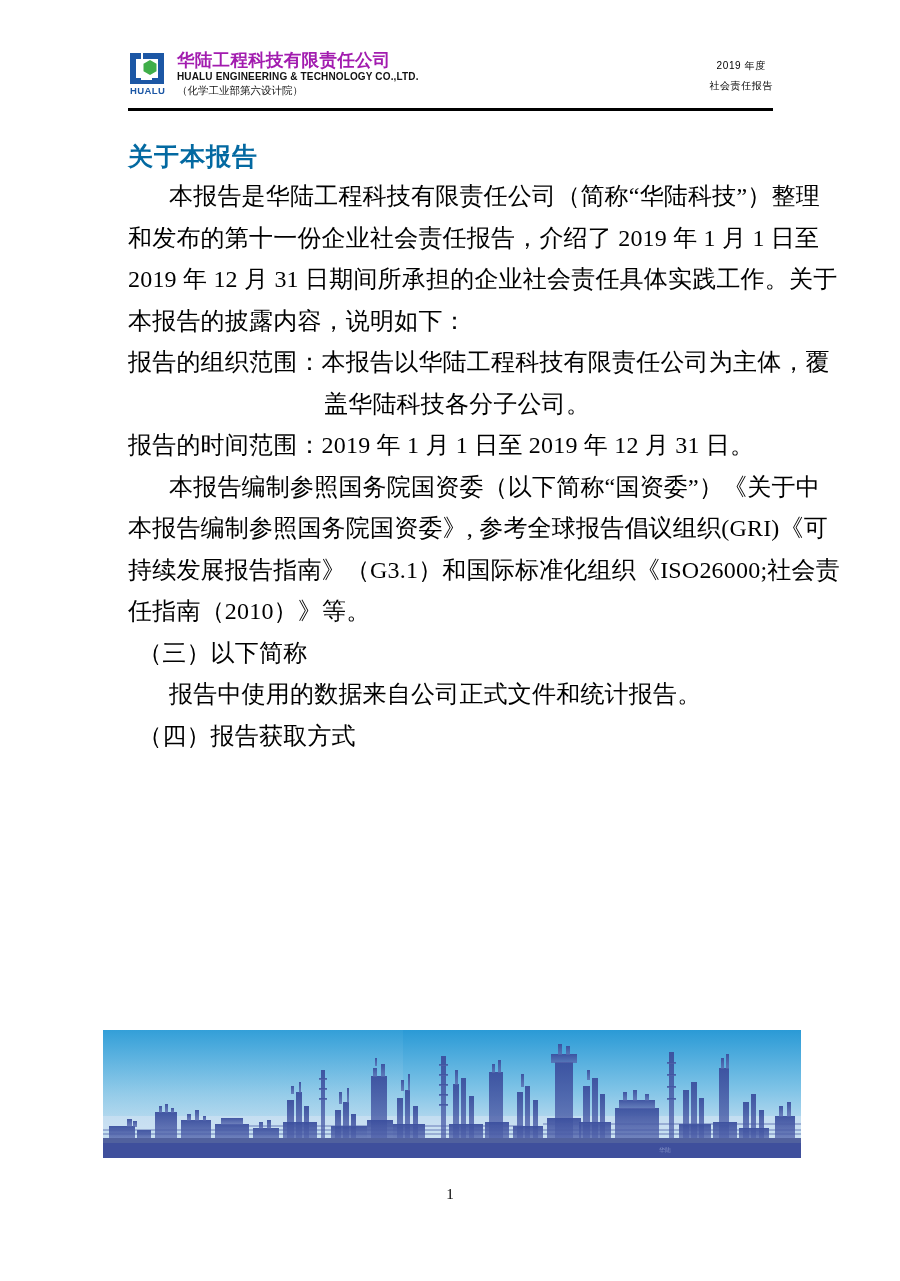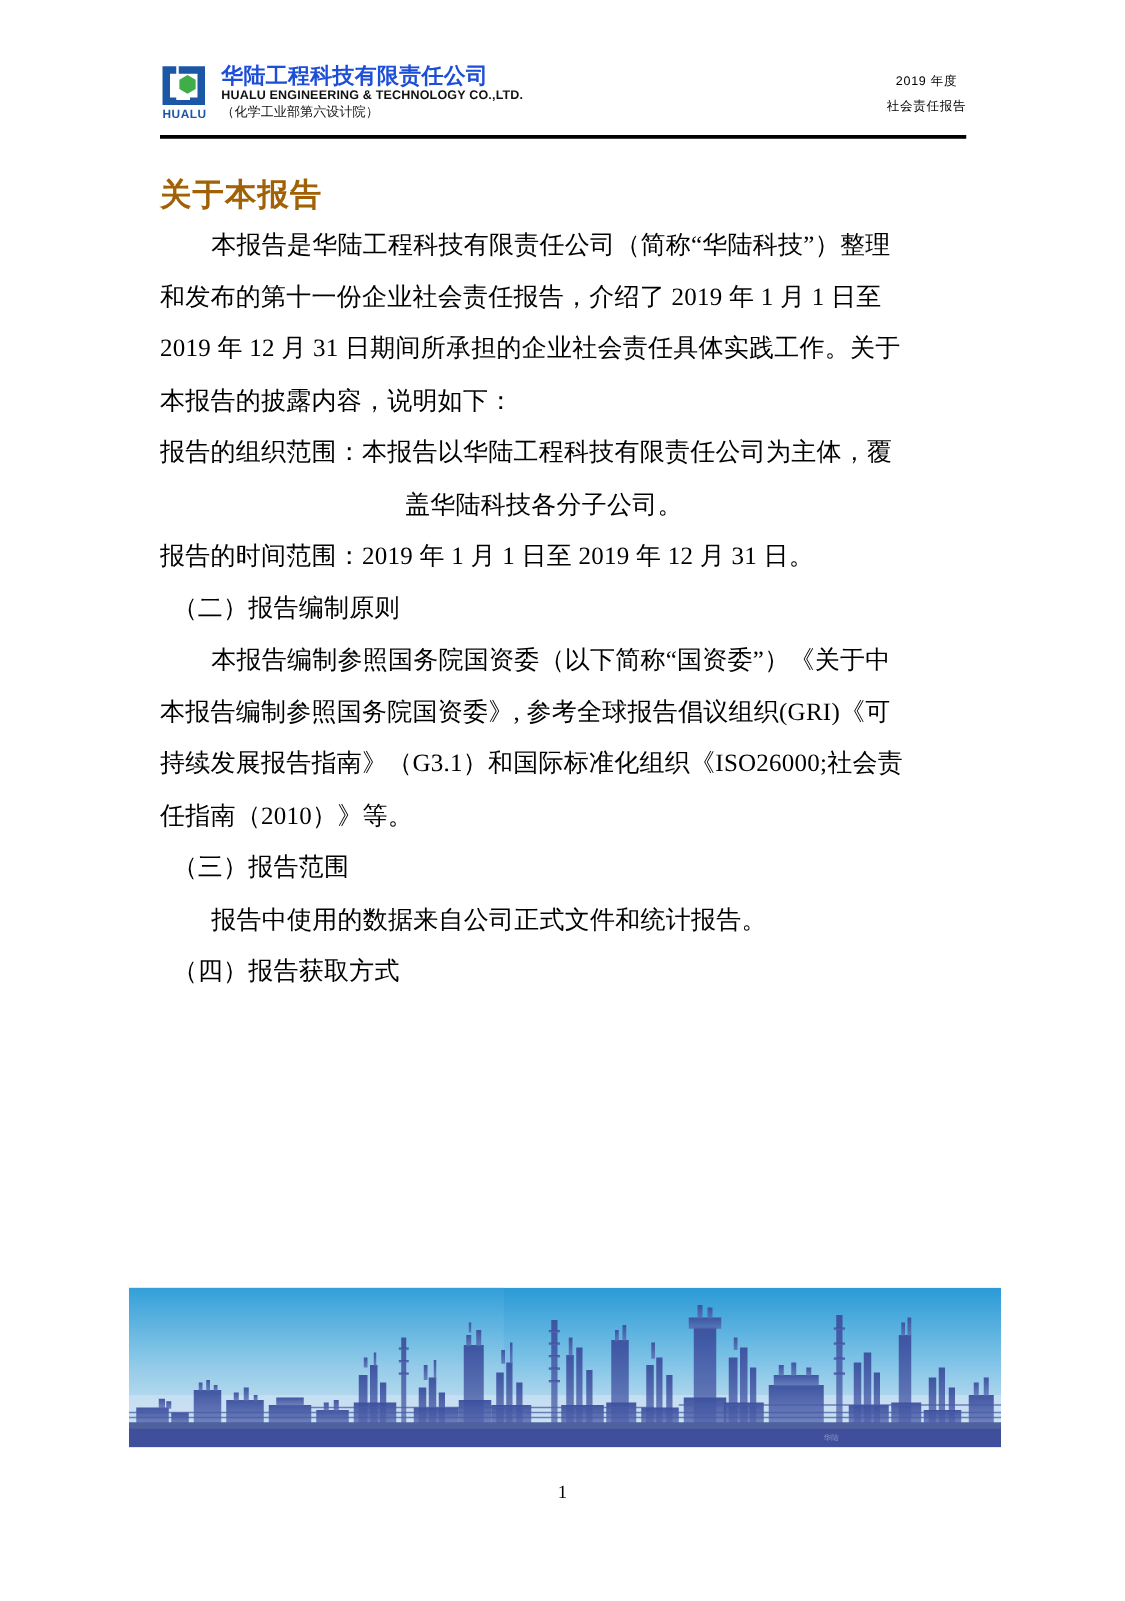--- a/index.html
+++ b/index.html
@@ -49,21 +49,21 @@
     flex-direction: column;
     justify-content: flex-start;
     padding-top: 1px;
   }
   .brand-cn {
     font-family: "Liberation Sans", "DejaVu Sans", sans-serif;
     font-weight: bold;
     font-size: 17.5px;
     line-height: 19px;
     letter-spacing: 0.3px;
-    color: #1d4ed8;
+    color: #a21caf;
     white-space: nowrap;
   }
   .brand-en {
     font-family: "Liberation Sans", "DejaVu Sans", sans-serif;
     font-weight: bold;
     font-size: 10px;
     line-height: 11px;
     letter-spacing: 0.15px;
     color: #111111;
     white-space: nowrap;
@@ -99,33 +99,33 @@
   
   .section-title {
     position: absolute;
     left: 128px;
     top: 122px;
     font-family: "Liberation Sans", "DejaVu Sans", sans-serif;
     font-weight: bold;
     font-size: 25px;
     line-height: 34px;
     letter-spacing: 1px;
-    color: #a16207;
+    color: #0369a1;
   }
 
   
   .body-area {
     position: absolute;
     left: 128px;
     top: 176px;
     width: 648px;
   }
   .para {
     font-family: "Liberation Serif", "DejaVu Serif", serif;
-    font-size: 20px;
+    font-size: 24px;
     line-height: 41.5px;
     color: #000000;
     text-align: justify;
     text-justify: inter-ideograph;
     letter-spacing: 0.2px;
     margin: 0;
   }
   .line {
     display: block;
     white-space: nowrap;
@@ -210,33 +210,30 @@
     <p class="para">
       <span class="line">报告的组织范围：本报告以华陆工程科技有限责任公司为主体，覆</span>
       <span class="line center-ish">盖华陆科技各分子公司。</span>
     </p>
 
     <p class="para">
       <span class="line">报告的时间范围：2019 年 1 月 1 日至 2019 年 12 月 31 日。</span>
     </p>
 
 
-    <p class="para">
-      <span class="line" style="padding-left:10px">（二）报告编制原则</span>
-    </p>
 
     <p class="para">
       <span class="line" style="padding-left:41px">本报告编制参照国务院国资委（以下简称“国资委”）《关于中</span>
       <span class="line">本报告编制参照国务院国资委》, 参考全球报告倡议组织(GRI)《可</span>
       <span class="line">持续发展报告指南》（G3.1）和国际标准化组织《ISO26000;社会责</span>
       <span class="line">任指南（2010）》等。</span>
     </p>
 
     <p class="para">
-      <span class="line" style="padding-left:10px">（三）报告范围</span>
+      <span class="line" style="padding-left:10px">（三）以下简称</span>
     </p>
 
     <p class="para">
       <span class="line" style="padding-left:41px">报告中使用的数据来自公司正式文件和统计报告。</span>
     </p>
 
     <p class="para">
       <span class="line" style="padding-left:10px">（四）报告获取方式</span>
     </p>
 

